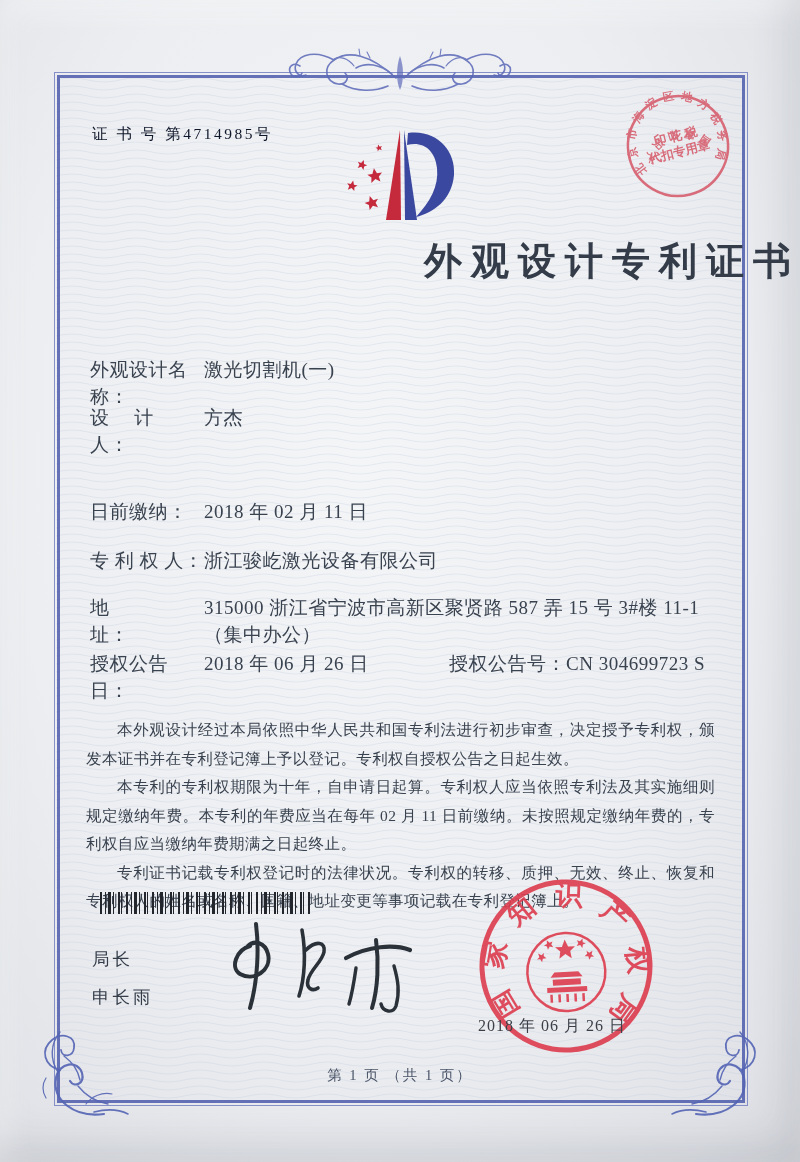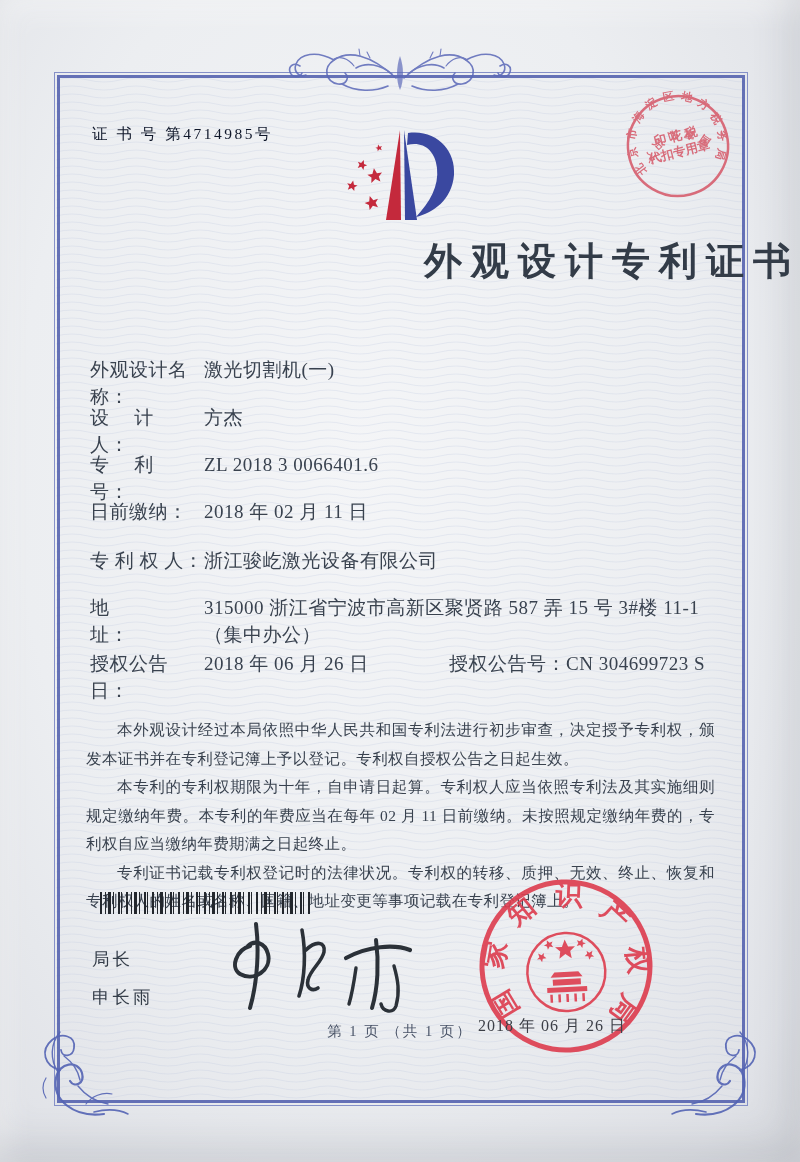--- a/index.html
+++ b/index.html
@@ -25,21 +25,21 @@
   .row.addr .val{width:508px;}
   .pair2{position:absolute;left:359px;top:0;white-space:nowrap;}
   .paras{left:86px;top:684px;width:629px;font-size:15.5px;line-height:28.5px;
     color:#39424f;text-align:justify;margin-top:32px;}
   .paras p{margin:0;text-indent:2em;letter-spacing:.4px;}
   .barcode{left:100px;top:892px;width:210px;height:22px;
     background:repeating-linear-gradient(90deg,#23272d 0 2px,rgba(0,0,0,0) 2px 5px,#23272d 5px 6px,rgba(0,0,0,0) 6px 8px,#23272d 8px 11px,rgba(0,0,0,0) 11px 13px,#23272d 13px 14px,rgba(0,0,0,0) 14px 18px,#23272d 18px 20px,rgba(0,0,0,0) 20px 21px,#23272d 21px 22px,rgba(0,0,0,0) 22px 26px);}
   .signer{left:92px;top:940px;font-size:17.5px;color:#343d49;letter-spacing:3px;line-height:38px;}
   .seal-date{left:478px;top:1016px;width:180px;font-size:16px;color:#3c3f47;
     letter-spacing:1px;white-space:nowrap;}
-  .footer{left:0;right:0;top:1022px;text-align:center;font-size:14.5px;
+  .footer{left:0;right:0;top:1066px;text-align:center;font-size:14.5px;
     color:#4a5468;letter-spacing:2px;}
   svg{overflow:visible;}
   .sig{left:218px;top:916px;}
   .seal{left:476px;top:876px;opacity:.9;transform:rotate(-3deg);}
   .tax{left:618px;top:86px;opacity:.88;transform:rotate(-14deg);}
   .flour-top{left:276px;top:42px;}
   .flour-bl{left:34px;top:1026px;}
   .flour-br{left:670px;top:1026px;transform:scaleX(-1);}
 </style>
 </head>
@@ -113,23 +113,20 @@
     </g>
   </svg>
 
   <div class="abs title">外观设计专利证书</div>
 
   <div class="abs row" style="top:356px">
     <span class="lbl">外观设计名称：</span><span class="val">激光切割机(一)</span>
   </div>
   <div class="abs row" style="top:404px">
     <span class="lbl">设　 计　 人：</span><span class="val">方杰</span>
-  </div>
-  <div class="abs row" style="top:451px">
-    <span class="lbl">专　 利　 号：</span><span class="val">ZL 2018 3 0066401.6</span>
   </div>
   <div class="abs row" style="top:498px">
     <span class="lbl">日前缴纳：</span><span class="val">2018 年 02 月 11 日</span>
   </div>
   <div class="abs row" style="top:547px">
     <span class="lbl">专 利 权 人：</span><span class="val">浙江骏屹激光设备有限公司</span>
   </div>
   <div class="abs row addr" style="top:594px">
     <span class="lbl">地　　　址：</span><span class="val">315000 浙江省宁波市高新区聚贤路 587 弄 15 号 3#楼 11-1（集中办公）</span>
   </div>

